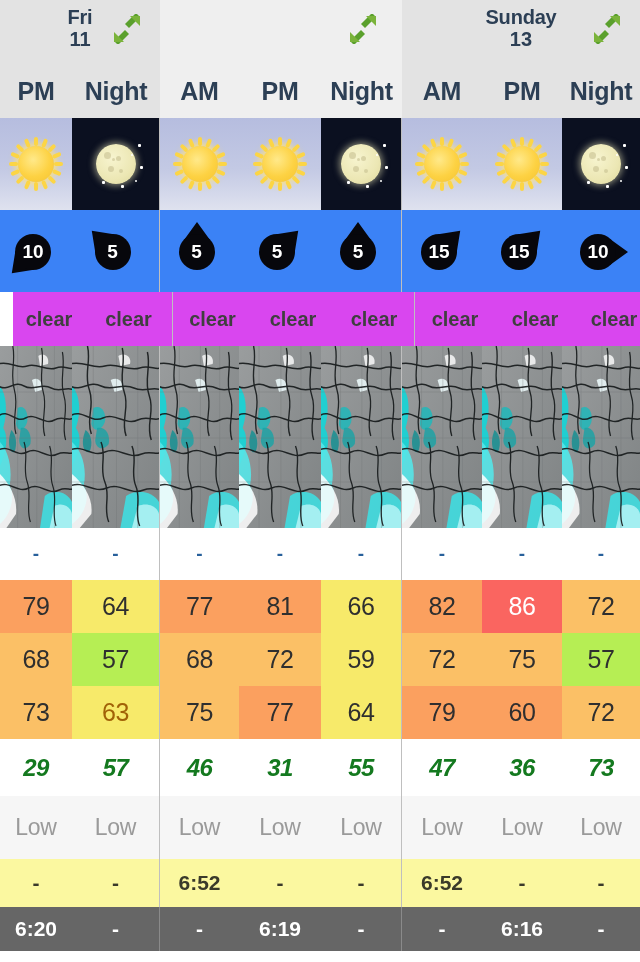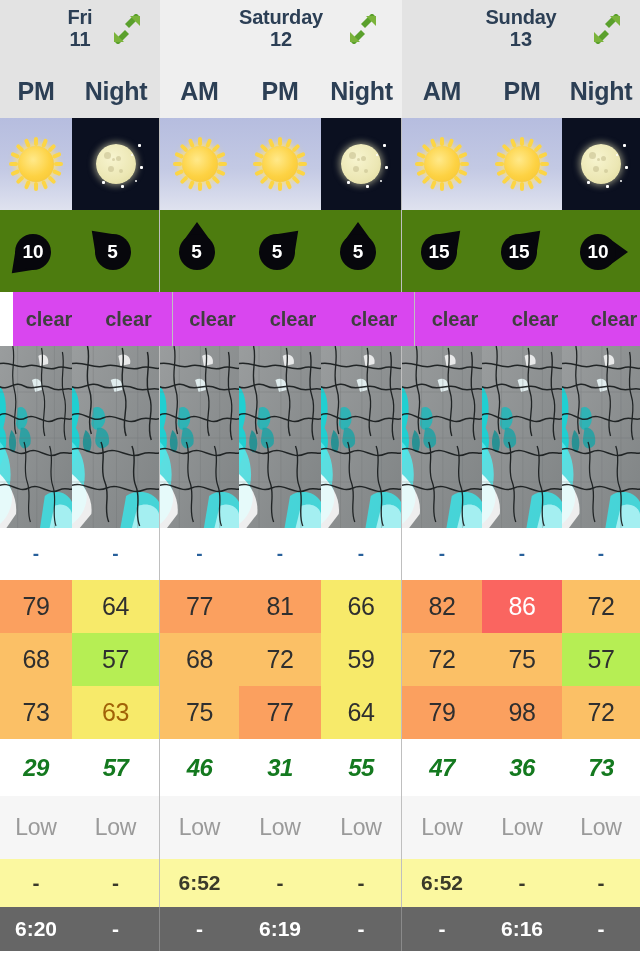--- a/index.html
+++ b/index.html
@@ -99,21 +99,21 @@
   .moon{position:relative;width:56px;height:56px;}
   .moon .disc{
     position:absolute;left:8px;top:8px;width:40px;height:40px;border-radius:50%;
     background:radial-gradient(circle at 40% 36%,#f7f4cf 0%,#ece7b4 60%,#ddd79c 100%);
     box-shadow:0 0 6px 2px rgba(240,236,190,.5);
   }
   .moon .cr{position:absolute;border-radius:50%;background:rgba(195,188,140,.55);}
   .moon .star{position:absolute;background:#fff;border-radius:1px;}
 
   
-  .windrow{height:82px;background:#4d7c0f;}
+  .windrow{height:82px;background:#3b82f6;}
   .windrow .cell{height:82px;}
   .wind{position:relative;width:62px;height:62px;}
   .wind .bub{
     position:absolute;left:10px;top:14px;
     width:36px;height:36px;border-radius:50%;
     background:#07070c;
     display:flex;align-items:center;justify-content:center;
     color:#fff;font-size:19px;font-weight:bold;
     font-family:"Liberation Sans",sans-serif;
   }
@@ -180,24 +180,20 @@
         </div>
       </div>
       <div class="grp-per">
         <div class="per c-a">PM</div>
         <div class="per c-b">Night</div>
       </div>
     </div>
 
     <div class="grp grp2">
       <div class="grp-top">
-        <div class="daystack">
-          <div class="dayname">Saturday</div>
-          <div class="daynum">12</div>
-        </div>
         <div class="expand">
           <svg width="30" height="30" viewBox="0 0 30 30">
             <path d="M28 3 L17 14 L13 10 L24 -1 Z" fill="#5aa02c"></path>
             <path d="M28 2 L28 12 L18 2 Z" fill="#7ab33a"></path>
             <path d="M2 27 L13 16 L17 20 L6 31 Z" fill="#5aa02c"></path>
             <path d="M2 28 L2 18 L12 28 Z" fill="#7ab33a"></path>
           </svg>
         </div>
       </div>
       <div class="grp-per">
@@ -938,21 +934,21 @@
       <div class="cell c-g" style="background: rgb(251, 192, 102); color: rgb(47, 47, 47);">75</div>
       <div class="cell c-h" style="background: rgb(182, 238, 84); color: rgb(47, 47, 47);">57</div>
     </div>
   <div class="row temprow" id="row-t3">
       <div class="cell c-a" style="background: rgb(251, 192, 102); color: rgb(47, 47, 47);">73</div>
       <div class="cell c-b dayline" style="background: rgb(247, 234, 106); color: #a16207;">63</div>
       <div class="cell c-c" style="background: rgb(251, 192, 102); color: rgb(47, 47, 47);">75</div>
       <div class="cell c-d" style="background: rgb(251, 160, 95); color: rgb(47, 47, 47);">77</div>
       <div class="cell c-e dayline" style="background: rgb(247, 234, 106); color: rgb(47, 47, 47);">64</div>
       <div class="cell c-f" style="background: rgb(251, 160, 95); color: rgb(47, 47, 47);">79</div>
-      <div class="cell c-g" style="background: rgb(251, 160, 95); color: rgb(47, 47, 47);">98</div>
+      <div class="cell c-g" style="background: rgb(251, 160, 95); color: rgb(47, 47, 47);">60</div>
       <div class="cell c-h" style="background: rgb(251, 192, 102); color: rgb(47, 47, 47);">72</div>
     </div>
 
   <div class="row humrow" id="row-hum">
       <div class="cell c-a">29</div>
       <div class="cell c-b dayline">57</div>
       <div class="cell c-c">46</div>
       <div class="cell c-d">31</div>
       <div class="cell c-e dayline">55</div>
       <div class="cell c-f">47</div>

